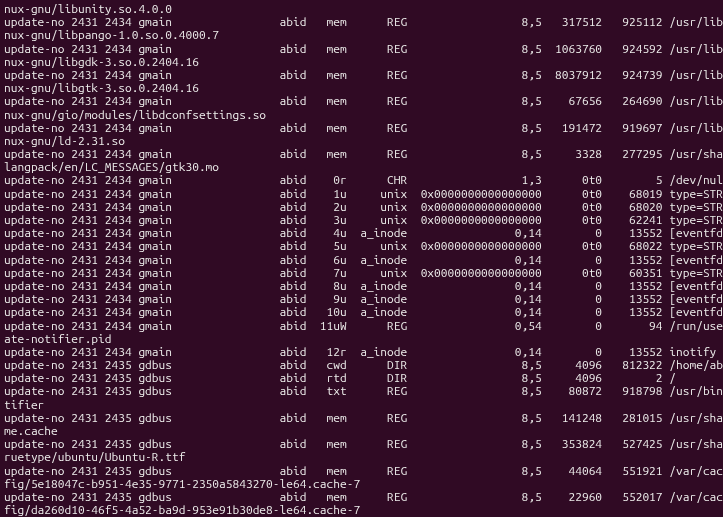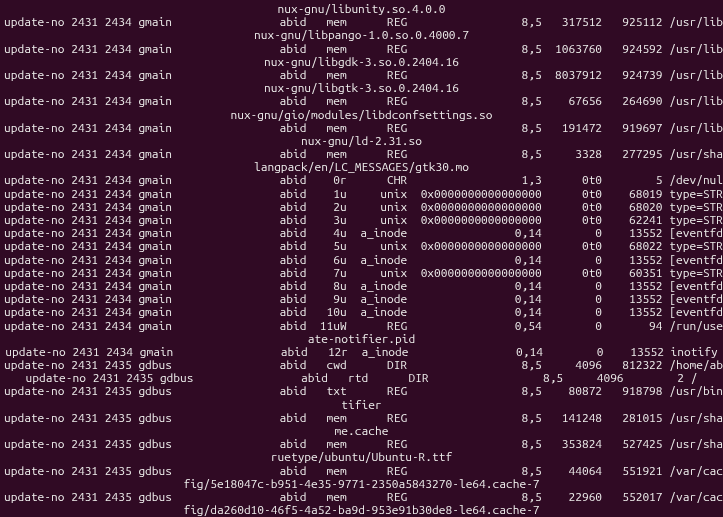--- a/index.html
+++ b/index.html
@@ -11,18 +11,18 @@
     font-size: 12px;
     line-height: 1.1;
     width: 723px;
     height: 517px;
     overflow: hidden;
   }
   .terminal {
     padding: 2px 4px;
     white-space: pre;
   }
-  .line { display: block; text-align: center; }
+  .line { display: block; }
 </style>
 </head>
 <body>
 
 <div class="terminal" id="terminal"><span class="line">nux-gnu/libunity.so.4.0.0</span><span class="line">update-no 2431 2434 gmain                abid   mem      REG                 8,5   317512   925112 /usr/lib/x86_64-li</span><span class="line">nux-gnu/libpango-1.0.so.0.4000.7</span><span class="line">update-no 2431 2434 gmain                abid   mem      REG                 8,5  1063760   924592 /usr/lib/x86_64-li</span><span class="line">nux-gnu/libgdk-3.so.0.2404.16</span><span class="line">update-no 2431 2434 gmain                abid   mem      REG                 8,5  8037912   924739 /usr/lib/x86_64-li</span><span class="line">nux-gnu/libgtk-3.so.0.2404.16</span><span class="line">update-no 2431 2434 gmain                abid   mem      REG                 8,5    67656   264690 /usr/lib/x86_64-li</span><span class="line">nux-gnu/gio/modules/libdconfsettings.so</span><span class="line">update-no 2431 2434 gmain                abid   mem      REG                 8,5   191472   919697 /usr/lib/x86_64-li</span><span class="line">nux-gnu/ld-2.31.so</span><span class="line">update-no 2431 2434 gmain                abid   mem      REG                 8,5     3328   277295 /usr/share/locale-</span><span class="line">langpack/en/LC_MESSAGES/gtk30.mo</span><span class="line">update-no 2431 2434 gmain                abid    0r      CHR                 1,3      0t0        5 /dev/null</span><span class="line">update-no 2431 2434 gmain                abid    1u     unix  0x0000000000000000      0t0    68019 type=STREAM</span><span class="line">update-no 2431 2434 gmain                abid    2u     unix  0x0000000000000000      0t0    68020 type=STREAM</span><span class="line">update-no 2431 2434 gmain                abid    3u     unix  0x0000000000000000      0t0    62241 type=STREAM</span><span class="line">update-no 2431 2434 gmain                abid    4u  a_inode                0,14        0    13552 [eventfd]</span><span class="line">update-no 2431 2434 gmain                abid    5u     unix  0x0000000000000000      0t0    68022 type=STREAM</span><span class="line">update-no 2431 2434 gmain                abid    6u  a_inode                0,14        0    13552 [eventfd]</span><span class="line">update-no 2431 2434 gmain                abid    7u     unix  0x0000000000000000      0t0    60351 type=STREAM</span><span class="line">update-no 2431 2434 gmain                abid    8u  a_inode                0,14        0    13552 [eventfd]</span><span class="line">update-no 2431 2434 gmain                abid    9u  a_inode                0,14        0    13552 [eventfd]</span><span class="line">update-no 2431 2434 gmain                abid   10u  a_inode                0,14        0    13552 [eventfd]</span><span class="line">update-no 2431 2434 gmain                abid  11uW      REG                0,54        0       94 /run/user/1000/upd</span><span class="line">ate-notifier.pid</span><span class="line">update-no 2431 2434 gmain                abid   12r  a_inode                0,14        0    13552 inotify</span><span class="line">update-no 2431 2435 gdbus                abid   cwd      DIR                 8,5     4096   812322 /home/abid</span><span class="line">update-no 2431 2435 gdbus                abid   rtd      DIR                 8,5     4096        2 /</span><span class="line">update-no 2431 2435 gdbus                abid   txt      REG                 8,5    80872   918798 /usr/bin/update-no</span><span class="line">tifier</span><span class="line">update-no 2431 2435 gdbus                abid   mem      REG                 8,5   141248   281015 /usr/share/mime/mi</span><span class="line">me.cache</span><span class="line">update-no 2431 2435 gdbus                abid   mem      REG                 8,5   353824   527425 /usr/share/fonts/t</span><span class="line">ruetype/ubuntu/Ubuntu-R.ttf</span><span class="line">update-no 2431 2435 gdbus                abid   mem      REG                 8,5    44064   551921 /var/cache/fontcon</span><span class="line">fig/5e18047c-b951-4e35-9771-2350a5843270-le64.cache-7</span><span class="line">update-no 2431 2435 gdbus                abid   mem      REG                 8,5    22960   552017 /var/cache/fontcon</span><span class="line">fig/da260d10-46f5-4a52-ba9d-953e91b30de8-le64.cache-7</span><span class="line">update-no 2431 2435 gdbus                abid   mem      REG                 8,5     3520   551946 /var/cache/fontcon</span></div>
 
 </body></html>

